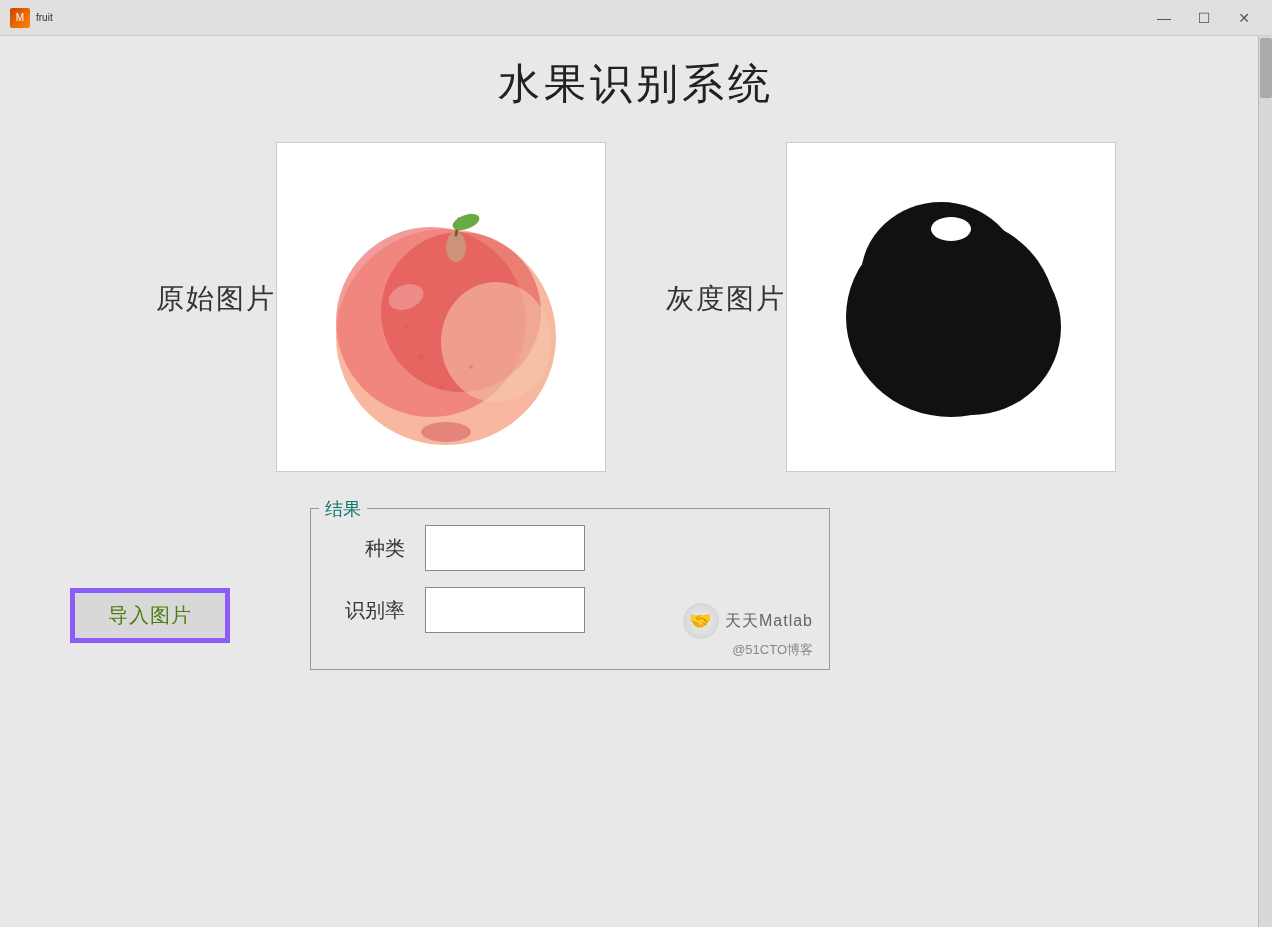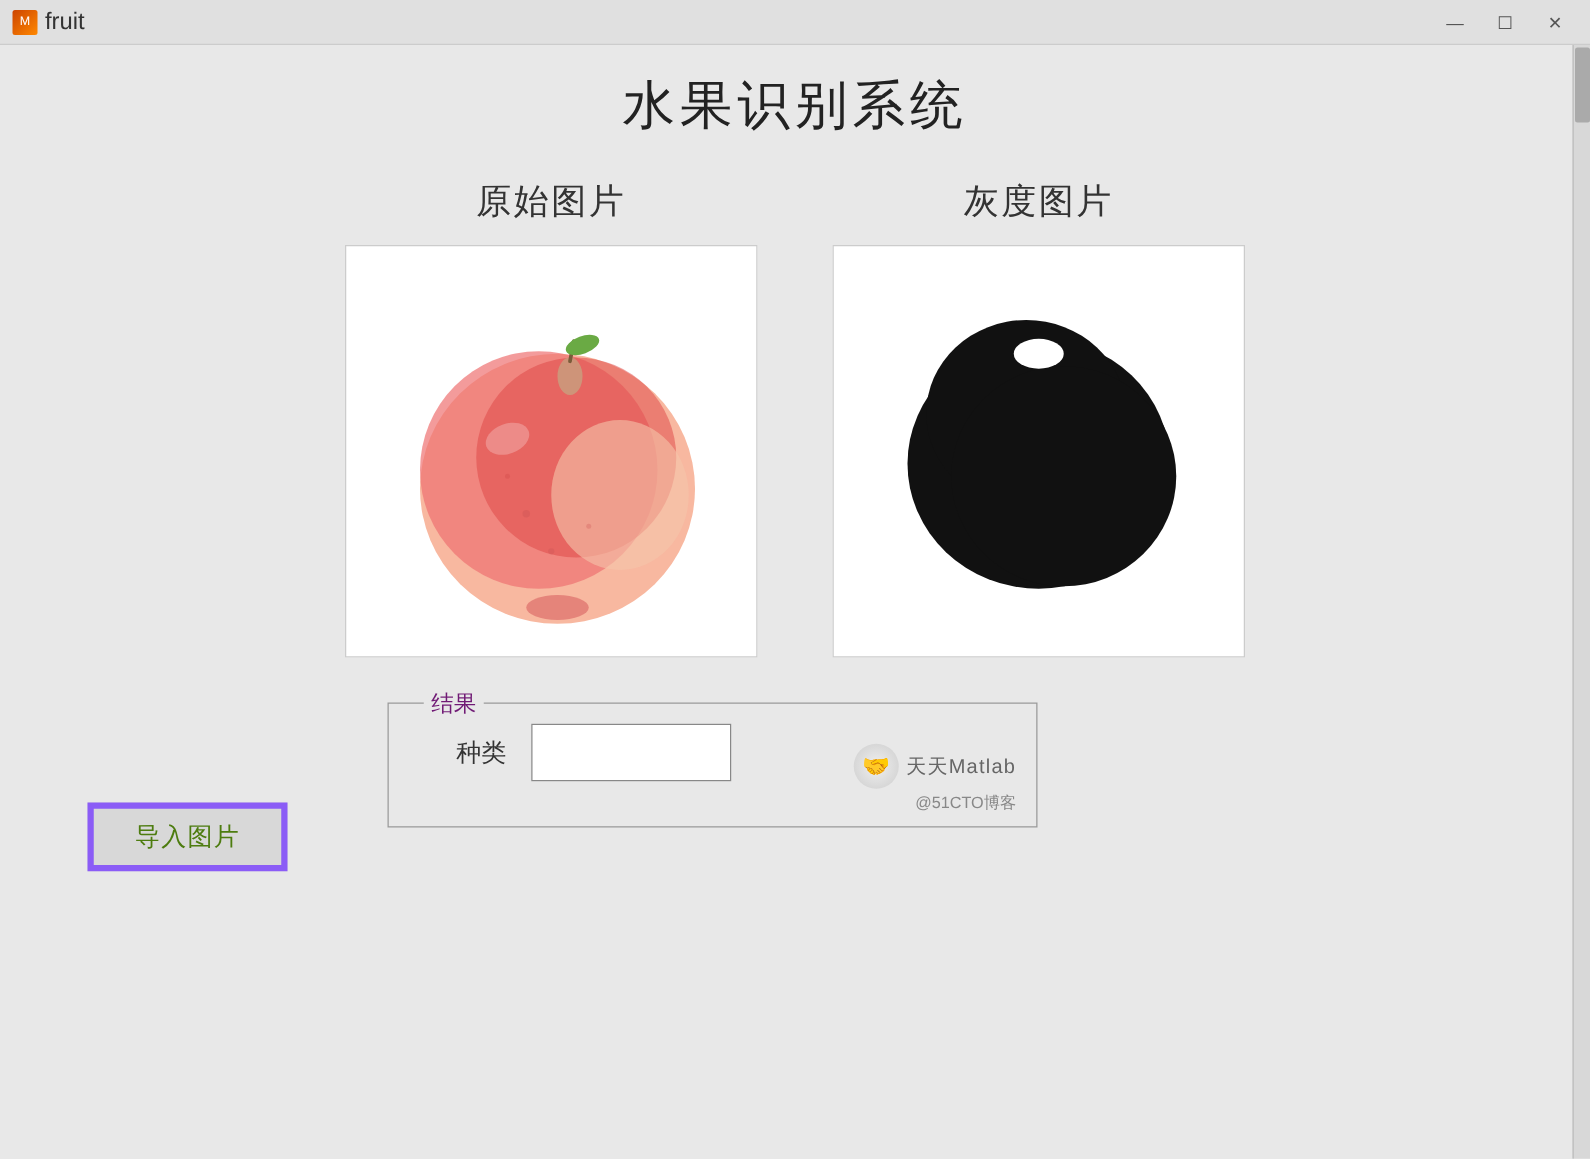--- a/index.html
+++ b/index.html
@@ -33,21 +33,21 @@
       height: 20px;
       background: linear-gradient(135deg, #cc4400, #ff8800);
       border-radius: 2px;
       display: flex;
       align-items: center;
       justify-content: center;
       font-size: 10px;
       color: white;
     }
     .title-bar-title {
-      font-size: 19px;
+      font-size: 10px;
       color: #333;
     }
     .title-bar-controls {
       display: flex;
       gap: 4px;
     }
     .title-bar-btn {
       width: 36px;
       height: 28px;
       background: transparent;
@@ -97,21 +97,21 @@
     
     .panels-row {
       display: flex;
       gap: 60px;
       justify-content: center;
       align-items: flex-start;
     }
 
     .panel {
       display: flex;
-      flex-direction: column;
+      flex-direction: row;
       align-items: center;
     }
 
     .panel-label {
       font-size: 28px;
       color: #333;
       margin-bottom: 16px;
       letter-spacing: 2px;
     }
 
@@ -163,25 +163,25 @@
       padding: 16px 24px 20px;
       margin-left: auto;
       margin-right: 80px;
       width: 520px;
       position: relative;
     }
 
     .results-legend {
       position: absolute;
       top: -12px;
-      left: 28px;
+      left: 8px;
       background: #e8e8e8;
       padding: 0 6px;
       font-size: 18px;
-      color: #701a75;
+      color: #0f766e;
     }
 
     .result-row {
       display: flex;
       align-items: center;
       margin-bottom: 16px;
       gap: 20px;
     }
 
     .result-label {
@@ -325,20 +325,24 @@
     </div>
 
     <div class="results-panel" style="margin-left:60px;">
       <span class="results-legend">结果</span>
 
       <div class="result-row">
         <span class="result-label">种类</span>
         <input type="text" class="result-input" readonly="" style="">
       </div>
 
+      <div class="result-row">
+        <span class="result-label">识别率</span>
+        <input type="text" class="result-input" readonly="" style="">
+      </div>
 
       <div style="position:absolute; bottom:10px; right:16px; text-align:right;">
         <div class="watermark-logo">
           <div class="watermark-icon">🤝</div>
           <span class="watermark-text">天天Matlab</span>
         </div>
         <div class="watermark-sub">@51CTO博客</div>
       </div>
     </div>
   </div>

